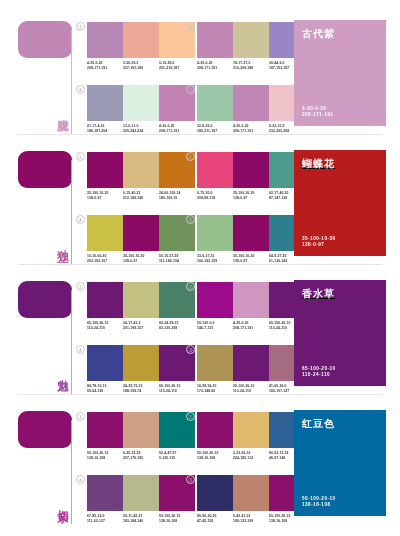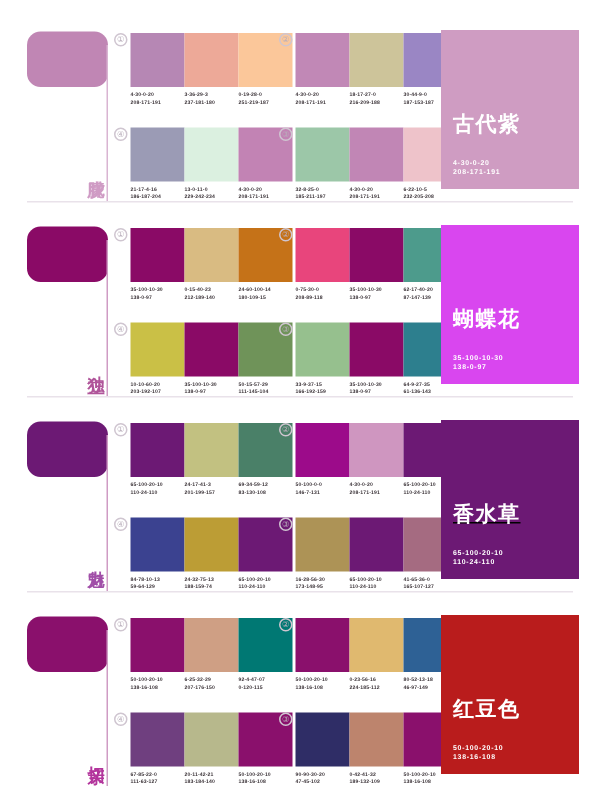--- a/index.html
+++ b/index.html
@@ -77,26 +77,25 @@
   .codes .rgb { font-weight: bold; }
 
   
   .theme {
     position: absolute;
     right: 14px; top: 12px;
     width: 92px; height: 106px;
     padding: 7px 8px;
   }
   .theme-name {
-    font-size: 14px;
+    font-size: 10px;
     font-weight: bold;
     color: #ffffff;
     letter-spacing: 1px;
     line-height: 14px;
-    margin-top: 48px;
   }
   .theme-codes {
     position: absolute;
     left: 8px; bottom: 7px;
     font-size: 4.6px;
     font-weight: bold;
     line-height: 6.6px;
     color: #ffffff;
     letter-spacing: 0.5px;
   }
@@ -292,21 +291,21 @@
           <div>
             <div class="cmyk">35-100-10-30</div>
             <div class="rgb">138-0-97</div>
           </div>
           <div>
             <div class="cmyk">64-9-27-35</div>
             <div class="rgb">61-136-143</div>
           </div>
         </div>
       </div>
-      <div class="theme" style="background: #d946ef;">
+      <div class="theme" style="background: #b91c1c; text-decoration: underline;">
         <div class="theme-name">蝴蝶花</div>
         <div class="theme-codes">
           <div>35-100-10-30</div>
           <div>138-0-97</div>
         </div>
       </div>
     </div>
     <div class="row-sep" style="top: 264px;"></div>
     <div class="row" style="top: 268px;">
       <div class="tab" style="background: rgb(108, 25, 116);"></div>
@@ -494,21 +493,21 @@
           <div>
             <div class="cmyk">0-42-41-32</div>
             <div class="rgb">189-132-109</div>
           </div>
           <div>
             <div class="cmyk">50-100-20-10</div>
             <div class="rgb">138-16-108</div>
           </div>
         </div>
       </div>
-      <div class="theme" style="background: #b91c1c;">
+      <div class="theme" style="background: #0369a1;">
         <div class="theme-name">红豆色</div>
         <div class="theme-codes">
           <div>50-100-20-10</div>
           <div>138-16-108</div>
         </div>
       </div>
     </div>
   </div>
 
 </body></html>

